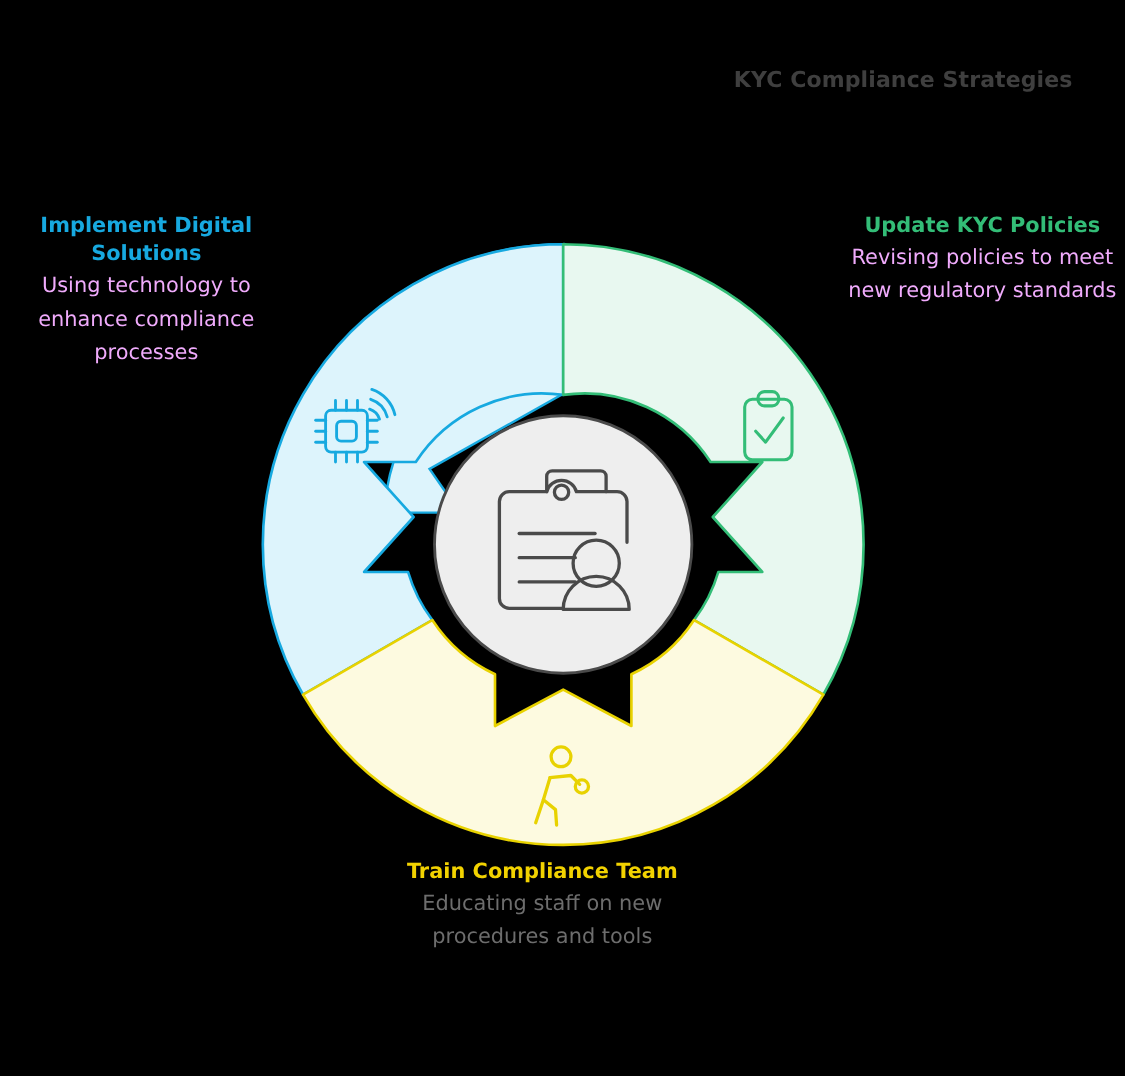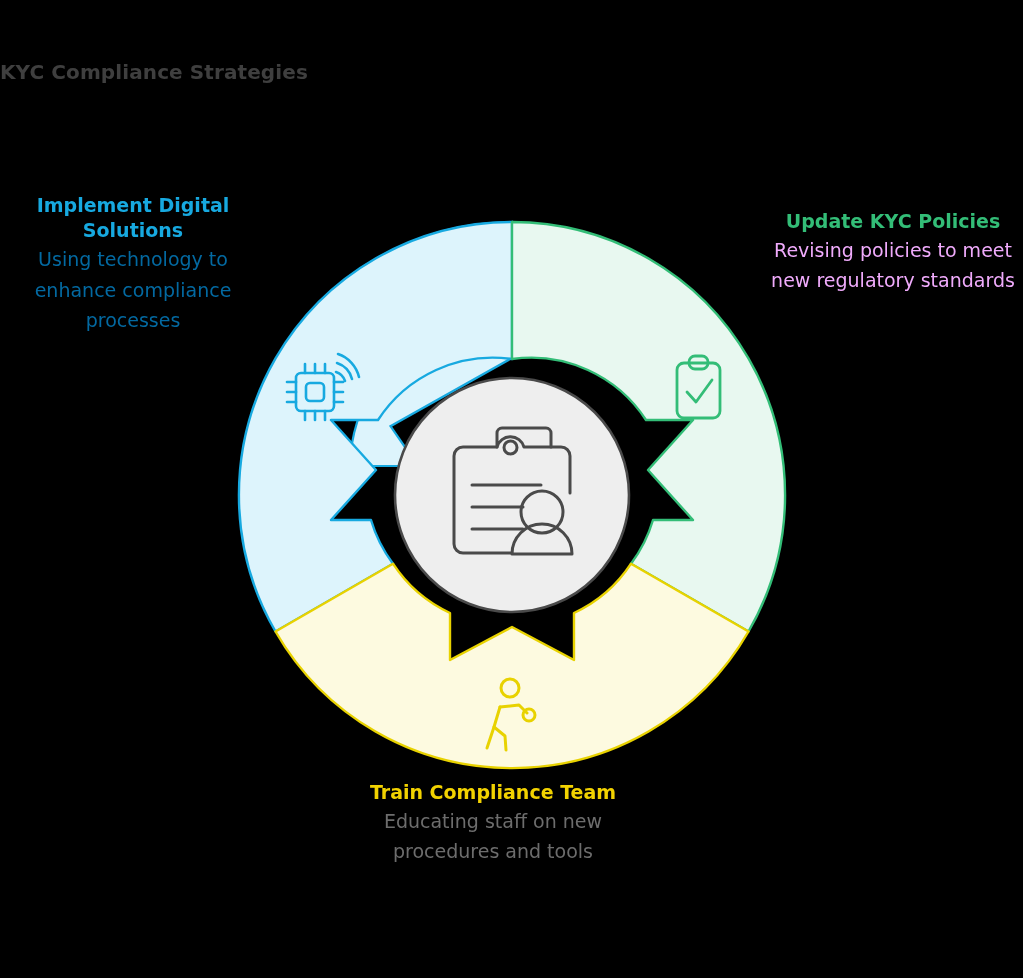--- a/index.html
+++ b/index.html
@@ -15,21 +15,21 @@
     font-family: "DejaVu Sans", sans-serif;
     -webkit-font-smoothing: antialiased;
   }
 
   
   #chart-title {
     position: absolute;
     top: 60px;
     left: 0;
     width: 975px;
-    text-align: left;
+    text-align: right;
     font-size: 20px;
     font-weight: bold;
     color: #3f3f3f;
     letter-spacing: 0.1px;
   }
 
   
   #diagram-stage {
     position: absolute;
     left: 0;
@@ -57,21 +57,21 @@
     margin-bottom: 1px;
   }
   .label-desc {
     font-size: 19px;
     font-weight: normal;
     line-height: 1.6;
     color: #6d6d6d;
   }
 
   #label-left  { left: 8px;  top: 178px; }
-  #label-right { left: 768px; top: 194px; }
+  #label-right { left: 768px; top: 178px; }
   #label-bottom{ left: 368px; top: 765px; }
 
   #label-left  .label-title { color: #17a9e0; }
   #label-right .label-title { color: #33bd77; }
   #label-bottom .label-title { color: #f2d200; }
 </style>
 </head>
 <body style="background: rgb(0, 0, 0);">
 
 <div id="chart-title" style="color: rgb(63, 63, 63);">KYC Compliance Strategies</div>
@@ -211,21 +211,21 @@
                L 494 712
                L 505 721
                L 506 735"></path>
       <path d="M 494 712
                L 487 733"></path>
     </g>
   </svg>
 
   <div class="label-block" id="label-left">
     <div class="label-title" style="color: rgb(23, 169, 224);">Implement Digital Solutions</div>
-    <div class="label-desc" style="color: #0369a1;">Using technology to enhance compliance processes</div>
+    <div class="label-desc" style="color: #f0abfc;">Using technology to enhance compliance processes</div>
   </div>
 
   <div class="label-block" id="label-right">
     <div class="label-title" style="color: rgb(51, 189, 119);">Update KYC Policies</div>
     <div class="label-desc" style="color: #f0abfc;">Revising policies to meet new regulatory standards</div>
   </div>
 
   <div class="label-block" id="label-bottom">
     <div class="label-title" style="color: rgb(242, 210, 0);">Train Compliance Team</div>
     <div class="label-desc" style="color: rgb(109, 109, 109);">Educating staff on new procedures and tools</div>

